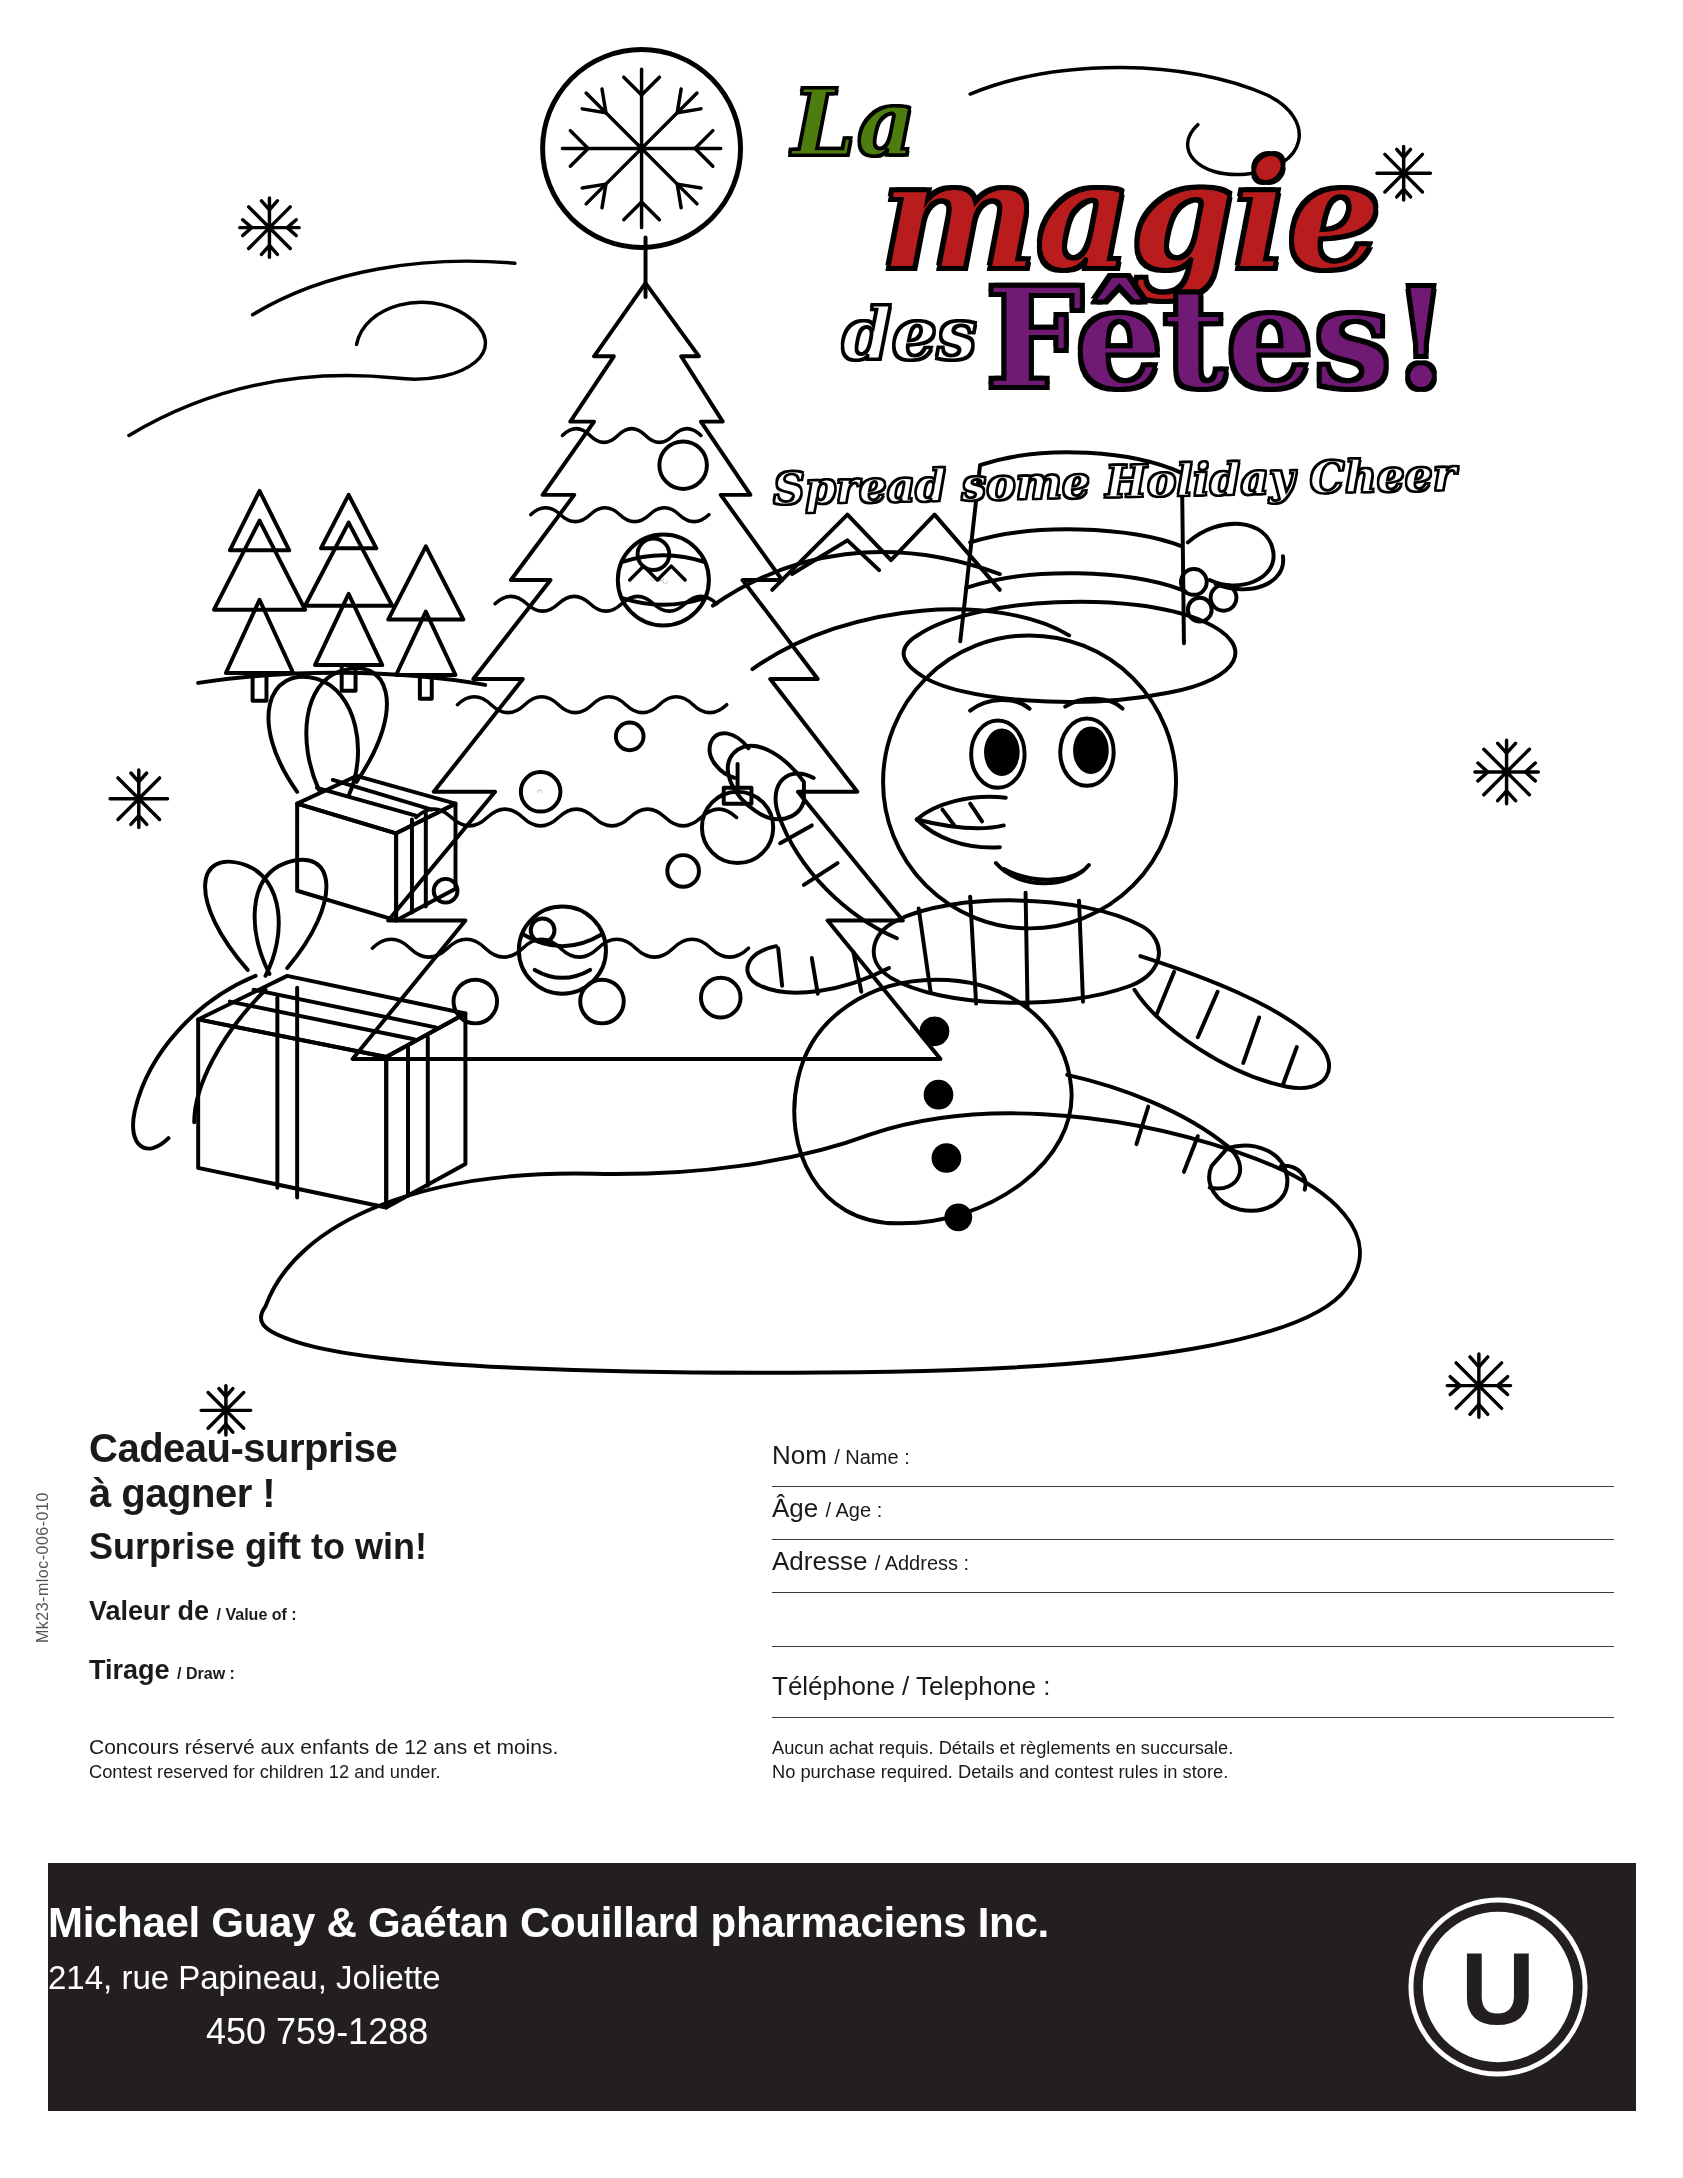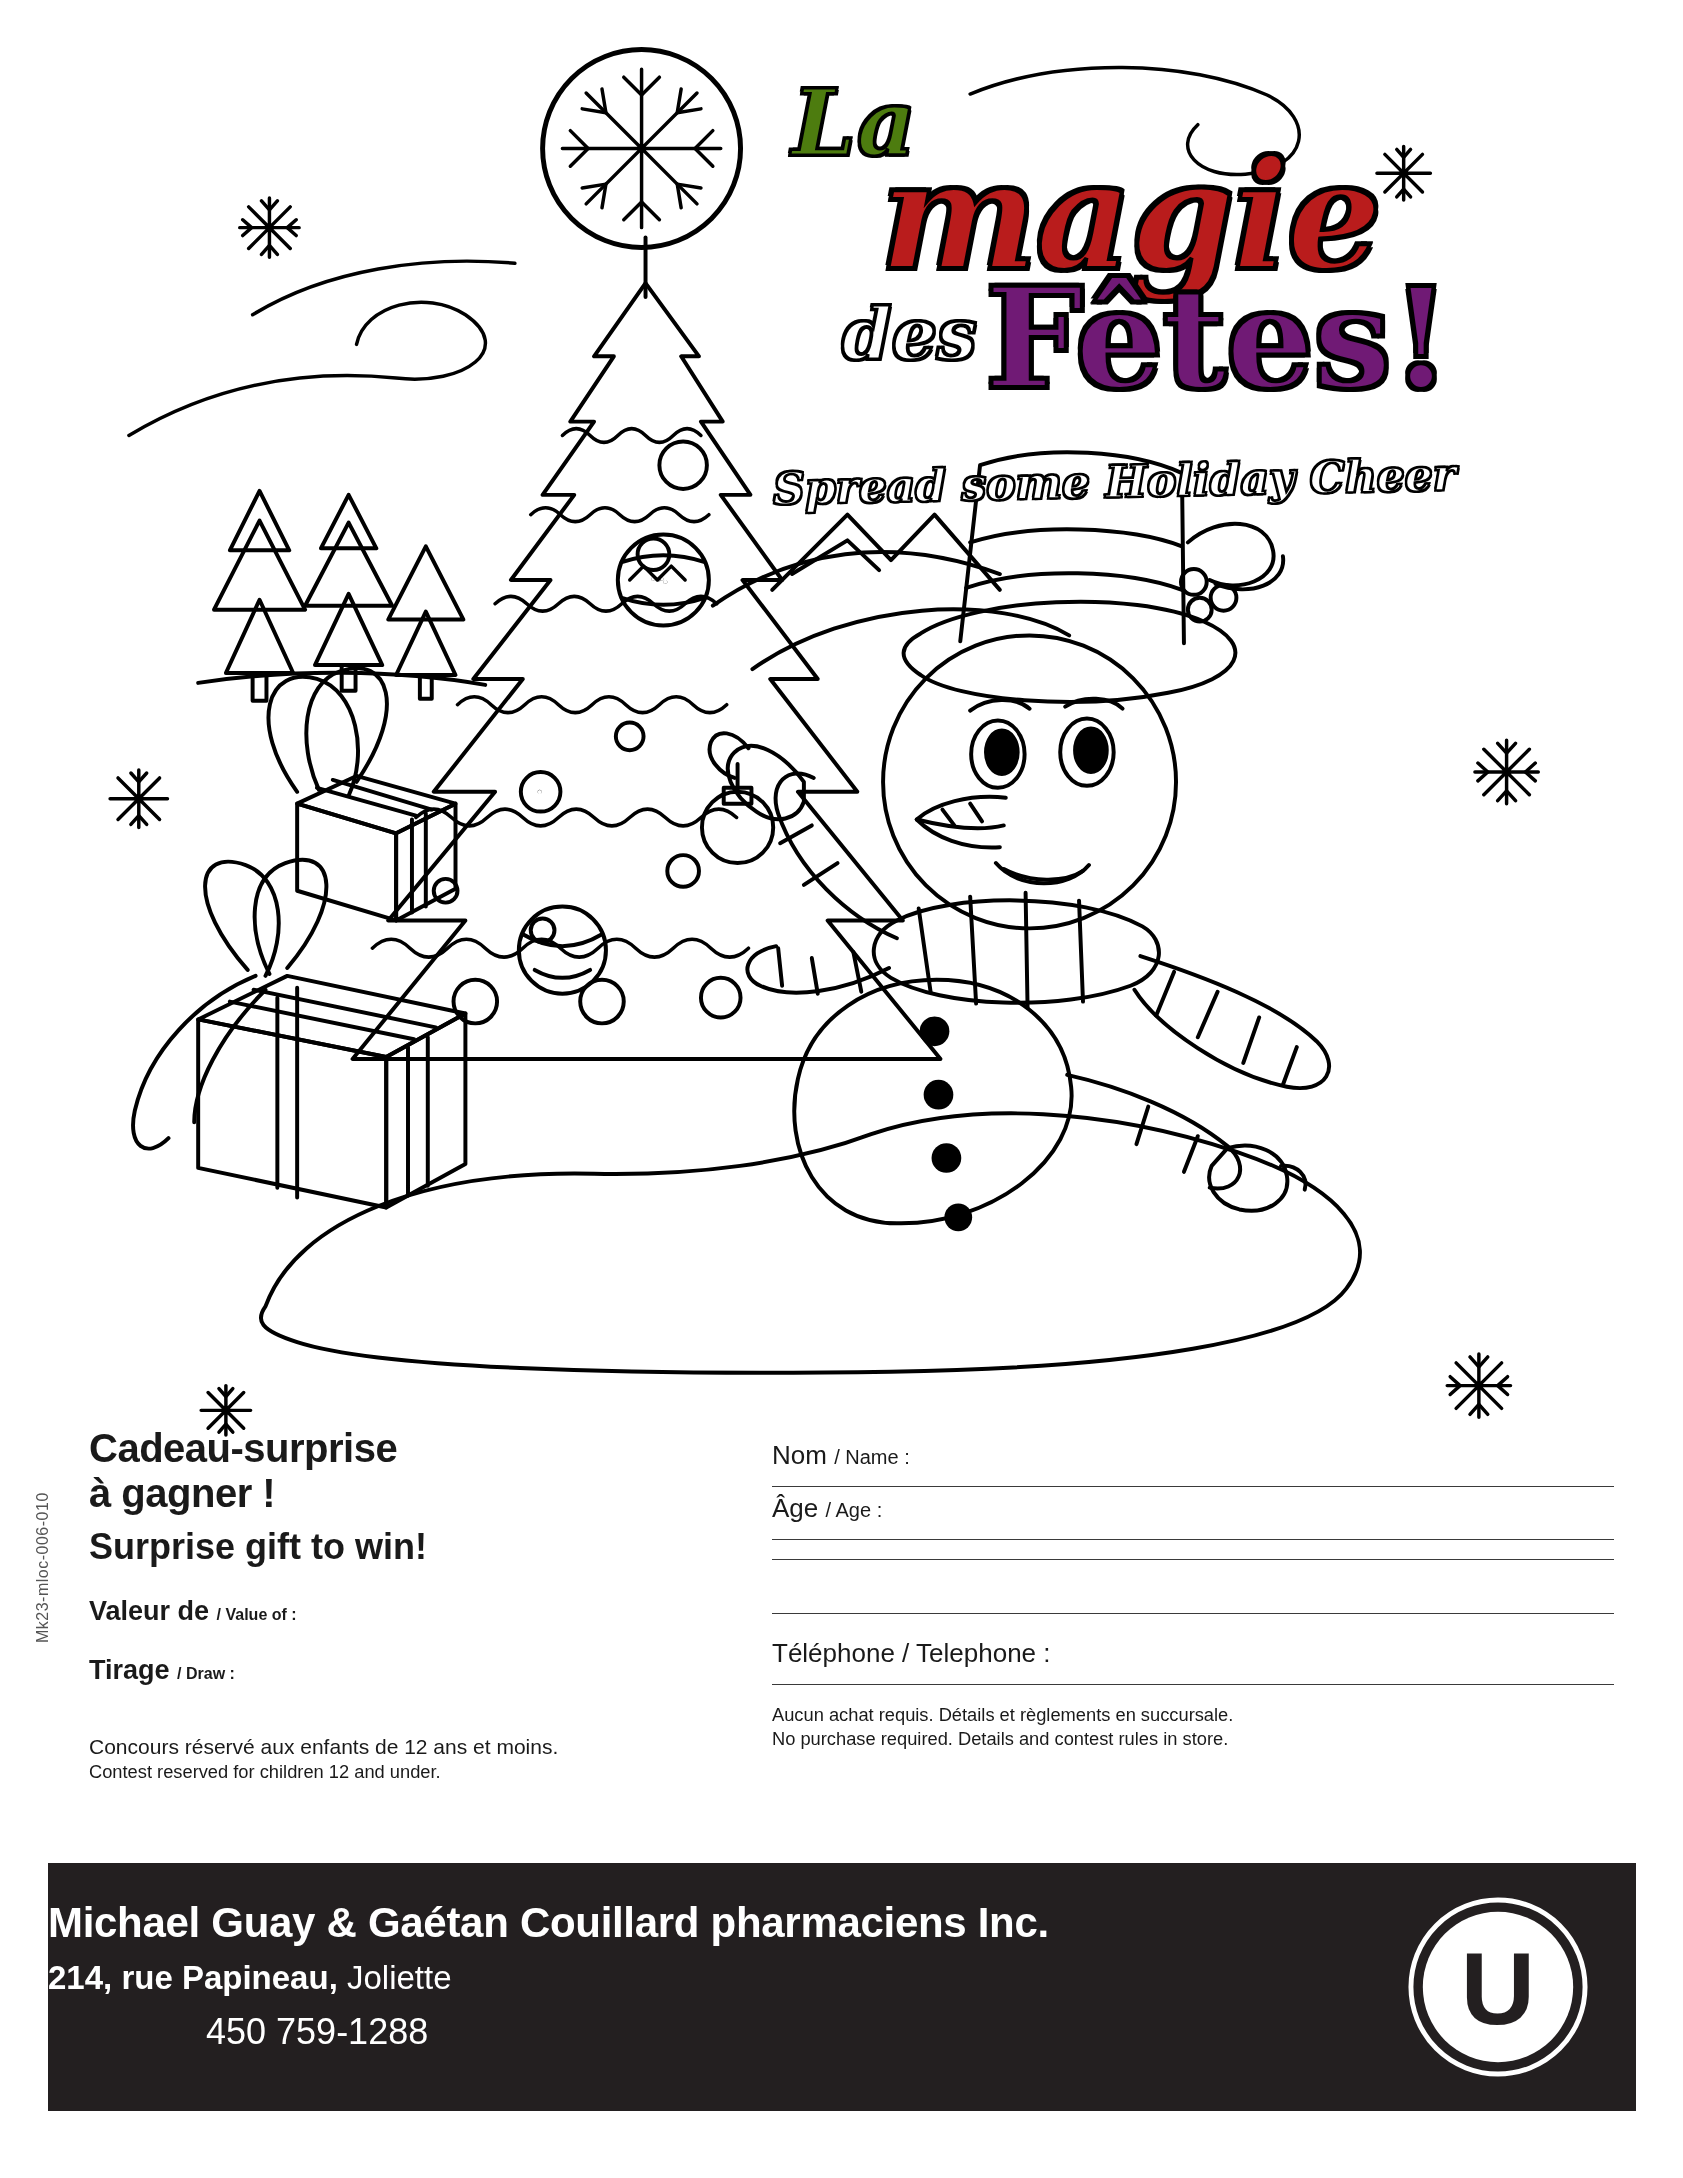--- a/index.html
+++ b/index.html
@@ -215,21 +215,21 @@
   .f-line1 {
     font-size: 42px;
     font-weight: 700;
     letter-spacing: -0.3px;
   }
   .f-line2 {
     font-size: 33px;
     margin-top: 12px;
     font-weight: 400;
   }
-  .f-line2 b { font-weight: 700; }
+  .f-line2 b { font-weight: 400; }
   .f-line3 {
     font-size: 36px;
     font-weight: 400;
     margin-top: 14px;
     padding-left: 158px;
   }
   .logo-u {
     position: absolute;
     right: 46px;
     top: 32px;
@@ -528,20 +528,24 @@
 
     <div class="field">
       <div class="field-label">
         <span>Âge</span>
         <span class="en">/ Age :</span>
       </div>
       <div class="field-line"></div>
     </div>
 
     <div class="field">
+      <div class="field-label">
+        <span>Adresse</span>
+        <span class="en">/ Address :</span>
+      </div>
       <div class="field-line"></div>
       <div class="field-line extra"></div>
     </div>
 
     <div class="field tel">
       <div class="field-label">Téléphone / Telephone :</div>
       <div class="field-line"></div>
     </div>
 
     <div class="form-fine">

